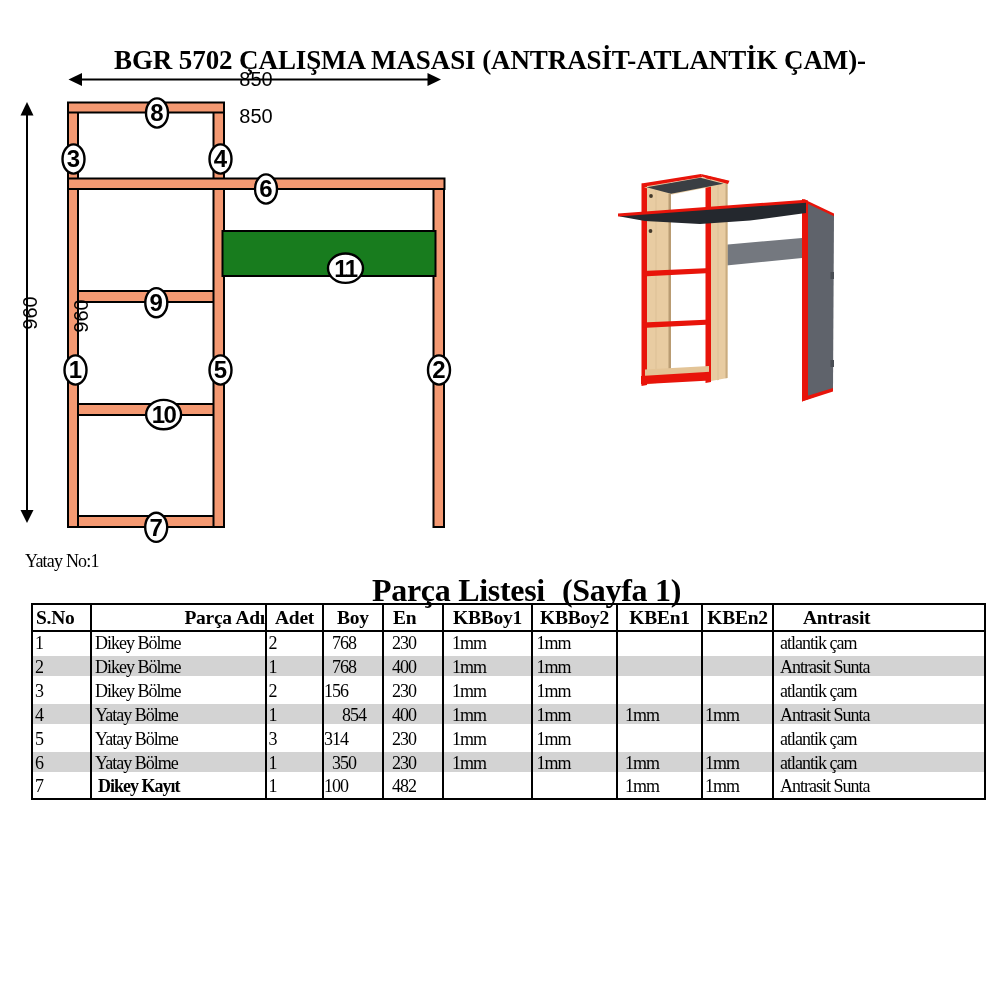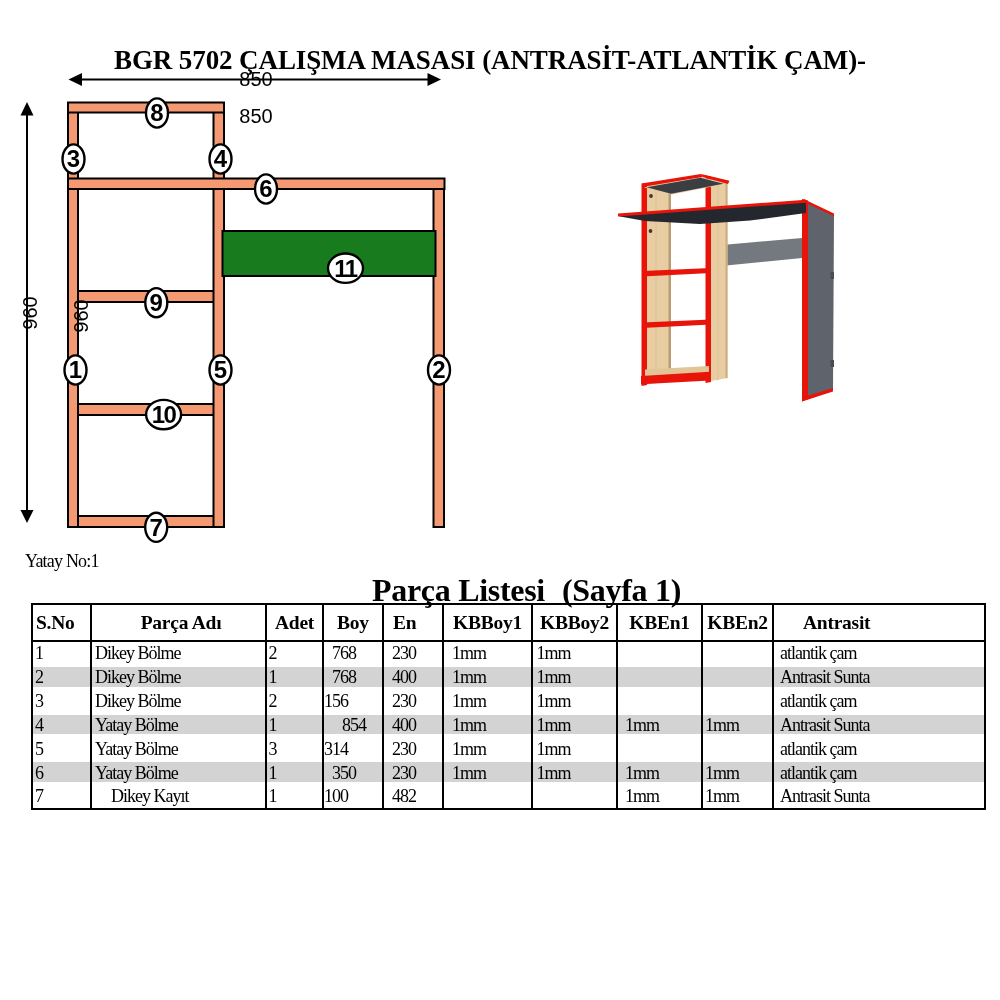--- a/index.html
+++ b/index.html
@@ -178,23 +178,23 @@
       <col style="width:60px">
       <col style="width:60px">
       <col style="width:89px">
       <col style="width:85px">
       <col style="width:85px">
       <col style="width:71px">
       <col style="width:212px">
     </colgroup>
 
 <tbody>
-      <tr style="height:37px;border-bottom:2px solid #000;">
+      <tr style="height:27px;border-bottom:2px solid #000;">
 <th style="text-align:left;padding-left:3px;">S.No</th>
-<th style="text-align:center;padding-left:5px;margin-top:36px;">Parça Adı</th>
+<th style="text-align:right;padding-left:5px;margin-top:36px;">Parça Adı</th>
 <th>Adet</th>
         <th>Boy</th>
         <th style="text-align:left;padding-left:9px;">En</th>
         <th>KBBoy1</th>
         <th>KBBoy2</th>
         <th>KBEn1</th>
         <th>KBEn2</th>
         <th style="text-align:left;padding-left:29px;">Antrasit</th>
 </tr>
 
@@ -271,21 +271,21 @@
         <td style="padding-left:8px;">230</td>
         <td style="padding-left:8px;">1mm</td>
         <td style="padding-left:3.5px;">1mm</td>
         <td style="padding-left:7px;">1mm</td>
         <td style="padding-left:2px;">1mm</td>
         <td style="padding-left:6px;">atlantik çam</td>
 </tr>
 
 <tr style="height:24px;">
 <td style="padding-left:2px;">7</td>
-        <td style="padding-left:19px;">Dikey Kayıt</td>
+        <td style="padding-left:6px;font-weight:bold;">Dikey Kayıt</td>
         <td style="padding-left:1.5px;">1</td>
         <td style="padding-left:0;">100</td>
         <td style="padding-left:8px;">482</td>
         <td></td>
         <td></td>
         <td style="padding-left:7px;">1mm</td>
         <td style="padding-left:2px;">1mm</td>
         <td style="padding-left:6px;">Antrasit Sunta</td>
 </tr>
 </tbody>

